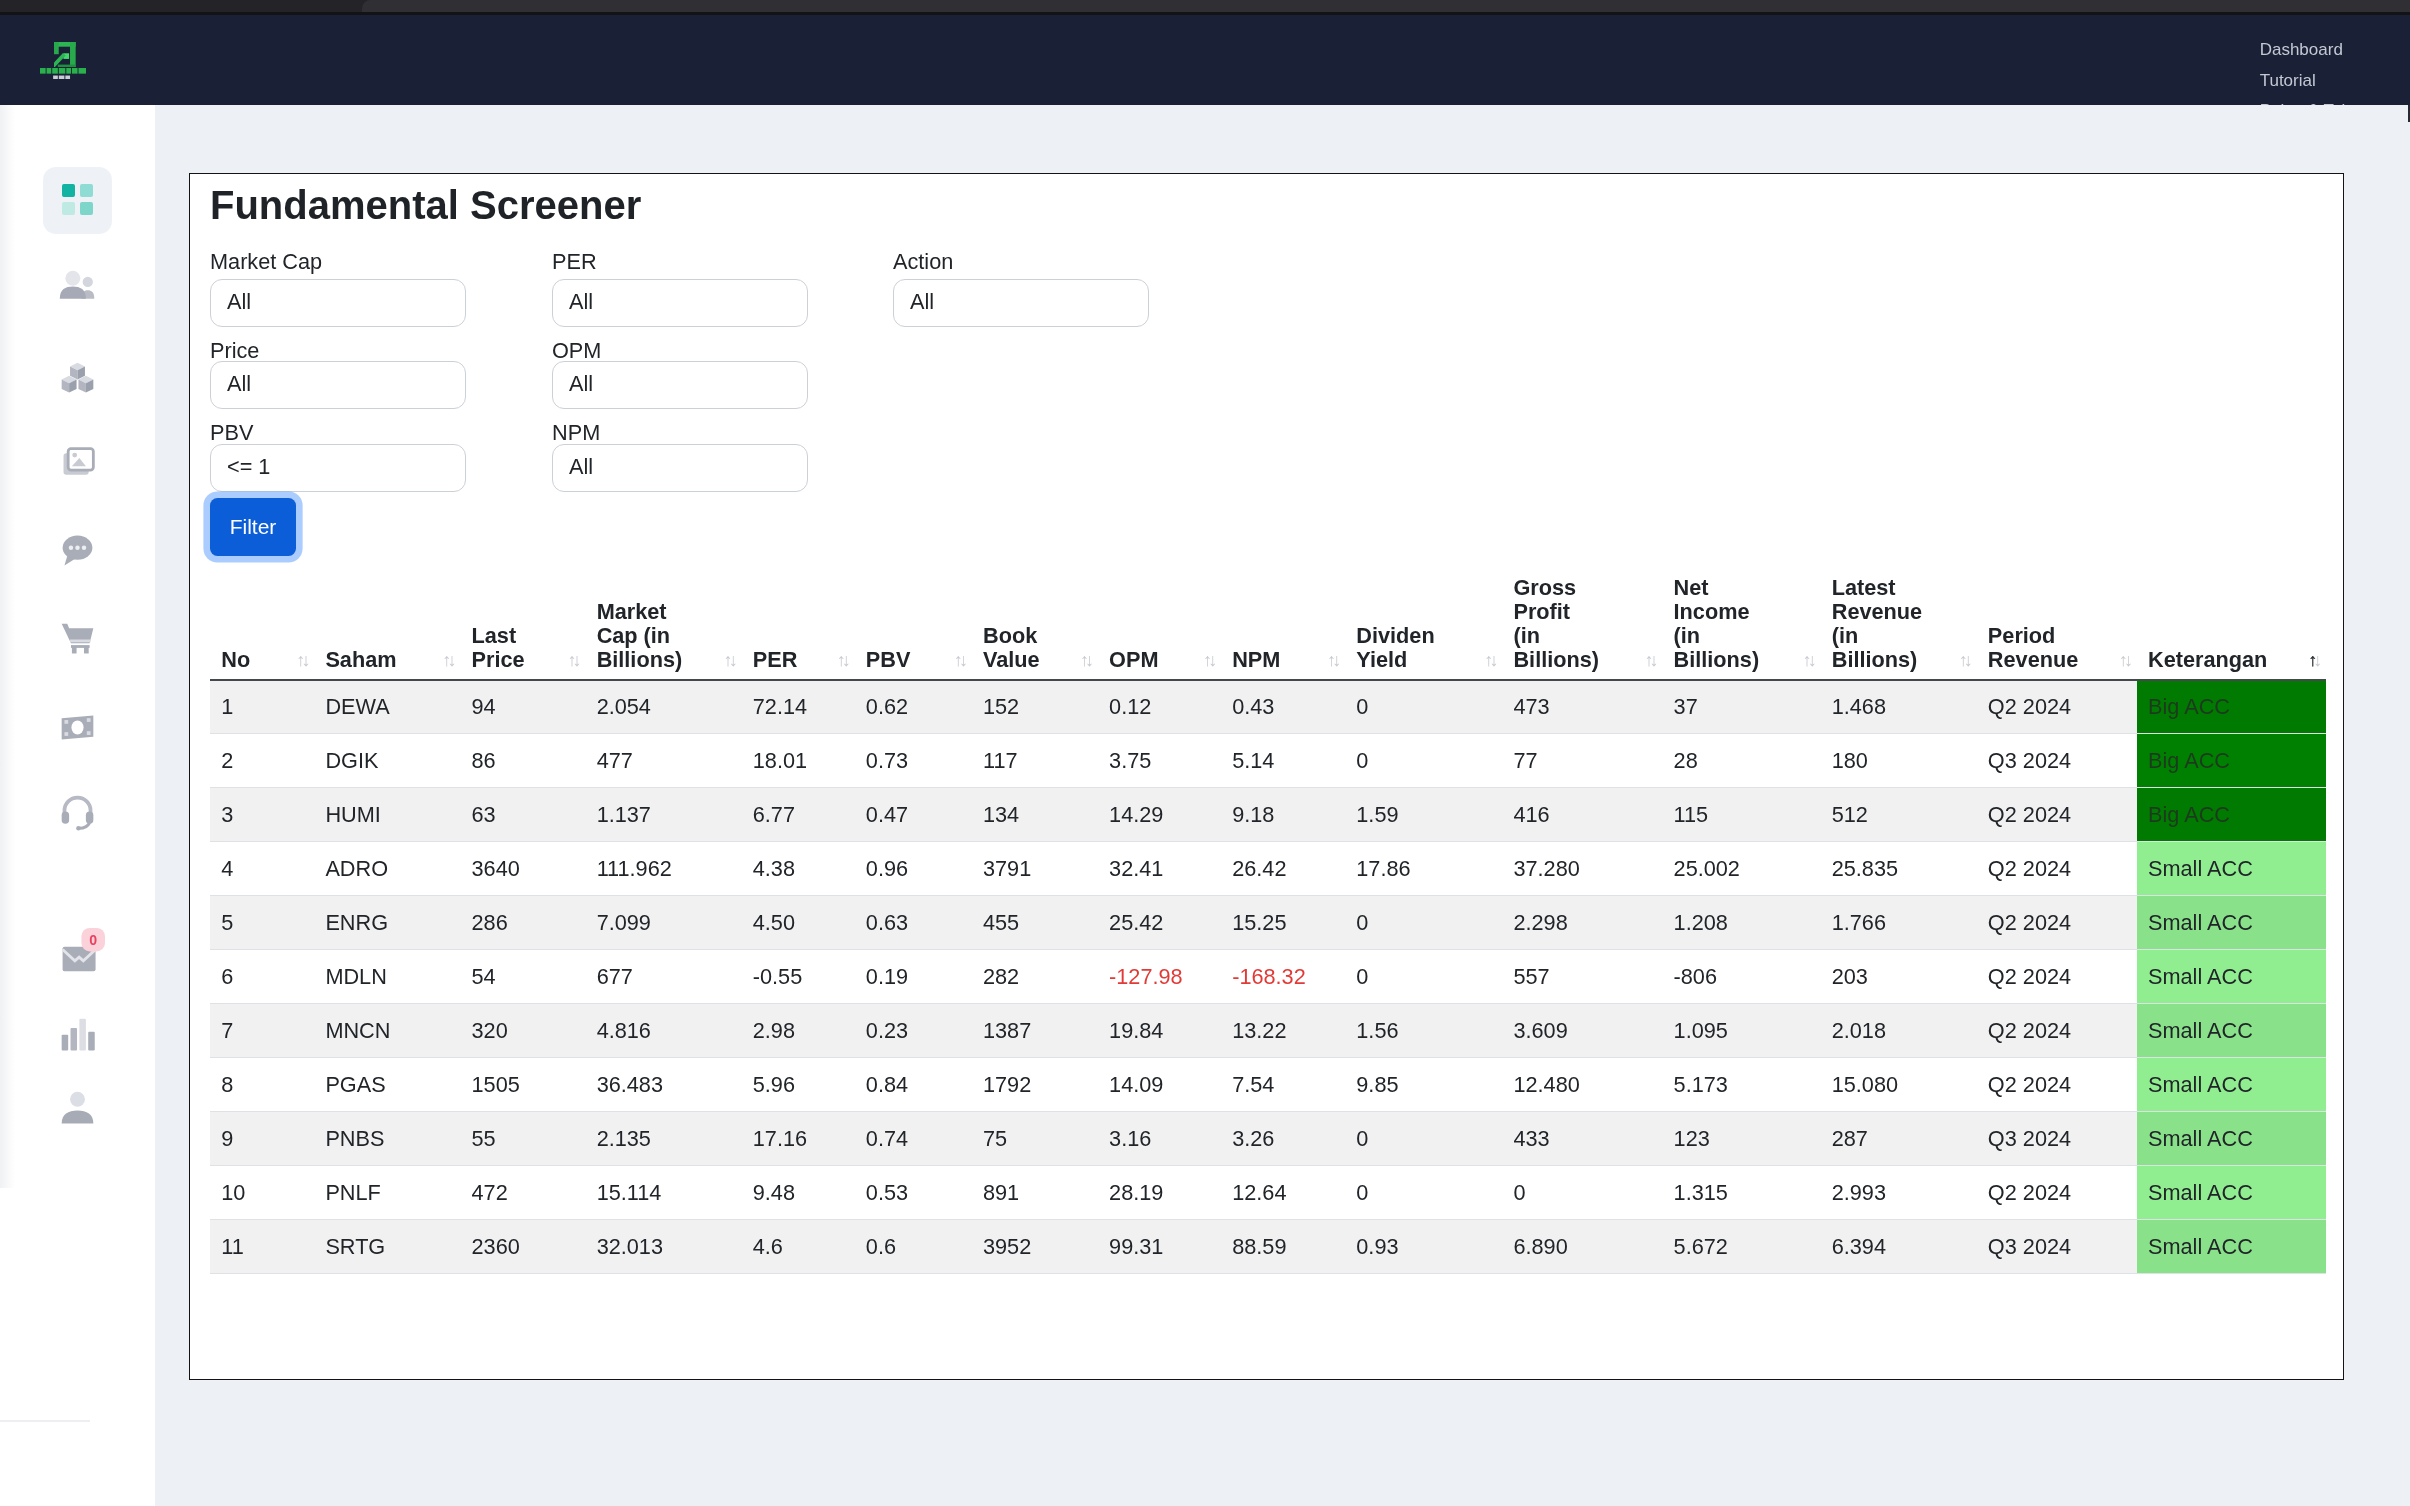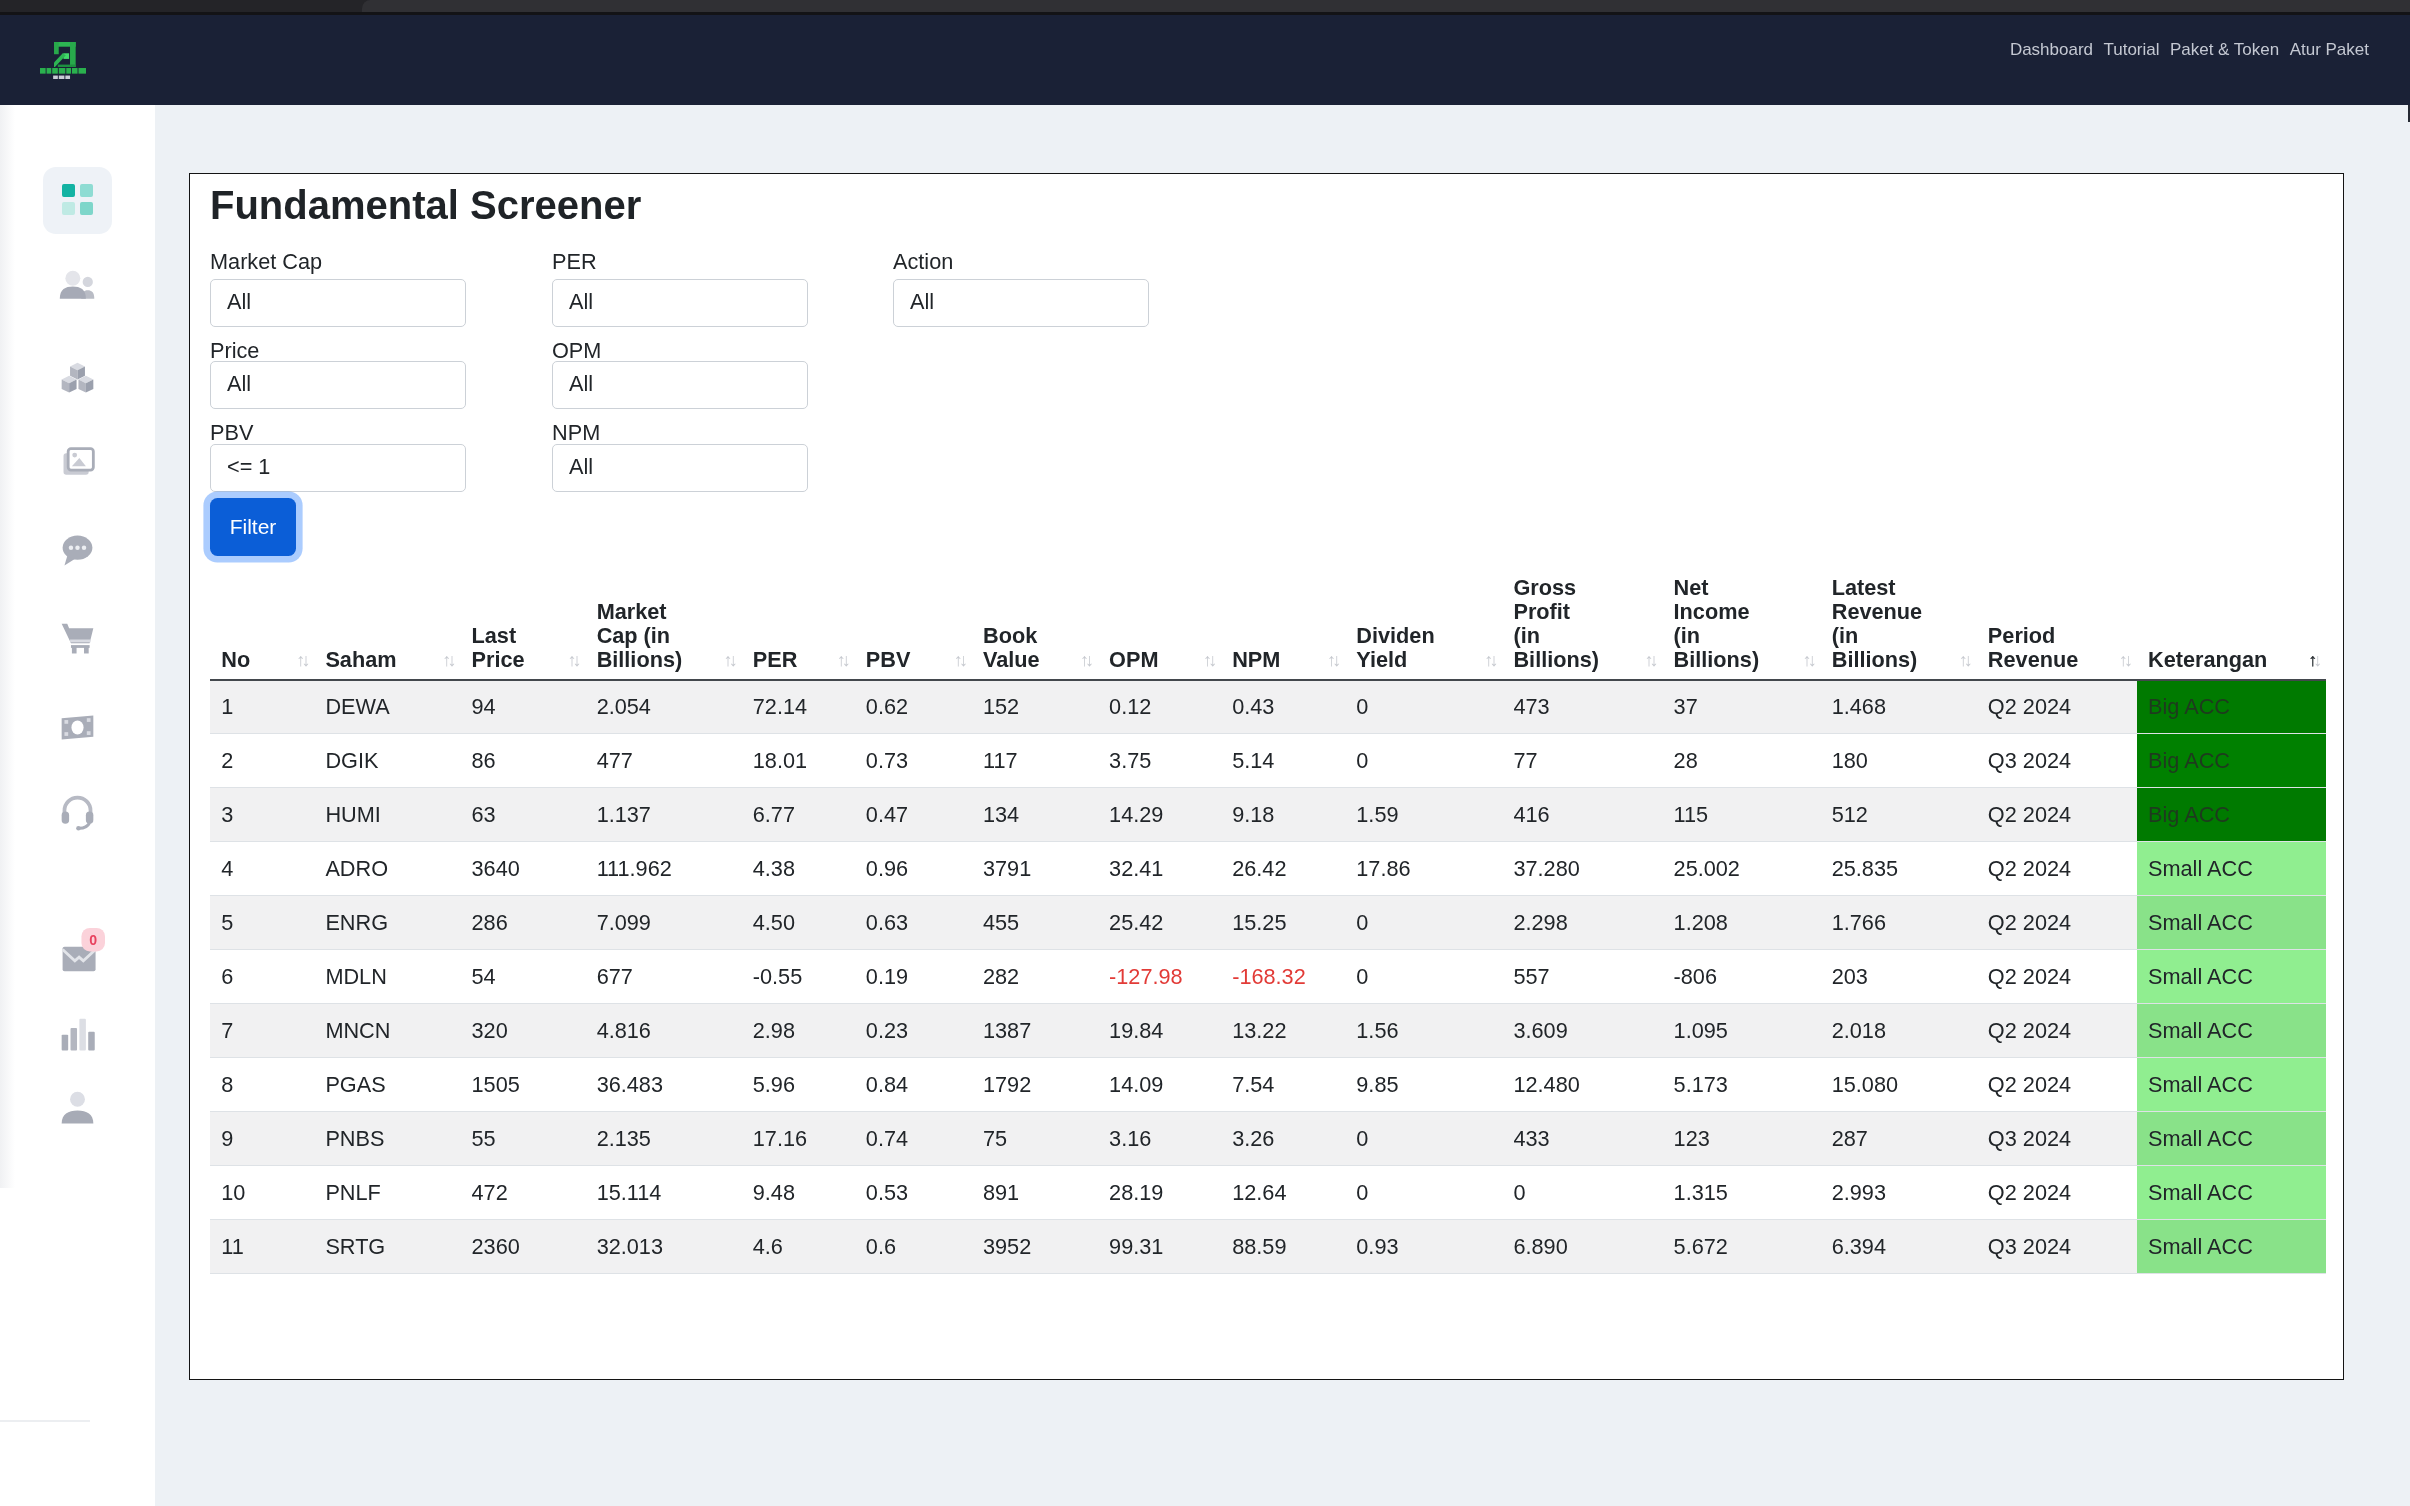--- a/index.html
+++ b/index.html
@@ -2,29 +2,29 @@
 <html style="font-size:15px"><head>
 <meta charset="utf-8">
 <style>
 * { margin:0; padding:0; box-sizing:border-box; }
 html,body { width:2411px; height:1507px; overflow:hidden; }
 body { font-family:"Liberation Sans", sans-serif; background:#ffffff; position:relative; }
 .topstrip { position:absolute; left:0; top:0; width:2411px; height:12.2px; background:#242428; }
 .topstrip .tab { position:absolute; left:362px; top:0; width:2049px; height:12.2px; background:#303034; border-top-left-radius:8.5px; }
 .topstrip .underline { position:absolute; left:0; top:12.2px; width:2411px; height:2.8px; background:#131316; }
 .nav { position:absolute; left:0; top:15px; width:2411px; height:90px; background:#1a2136; }
-.navlinks { position:absolute; top:25.4px; right:42px; display:flex; gap:10.4px; font-size:17px; color:#c4c8d2; }
+.navlinks { position:absolute; top:25.4px; right:42px; display:flex; gap:10.4px; font-size:17px; color:#c4c8d2;flex-direction:column; }
 .sidebar { position:absolute; left:0; top:105px; width:155px; height:1401px; background:#ffffff; }
 .sidebar .scrollhint { position:absolute; left:0; top:0; width:15px; height:1083px; background:linear-gradient(to right,#f0f1f3,#ffffff); }
 .content { position:absolute; left:155px; top:105px; width:2255px; height:1401px; background:#edf1f5; }
 .icon { position:absolute; }
 .card { position:absolute; left:189px; top:173px; width:2155px; height:1207px; background:#ffffff; border:1.9px solid #141414; }
 .title { position:absolute; left:20px; top:9.4px; font-size:40px; font-weight:bold; color:#1f2327; letter-spacing:0px; }
 .flabel { position:absolute; font-size:21.7px; color:#212529; }
-.finput { position:absolute; width:256px; height:48px; border:1.9px solid #ccd1d7; border-radius:5px; background:#fff; font-size:21.7px; color:#212529; line-height:44px; padding-left:16px; }
+.finput { position:absolute; width:256px; height:48px; border:1.9px solid #ccd1d7; border-radius:12px; background:#fff; font-size:21.7px; color:#212529; line-height:44px; padding-left:16px; }
 .fbtn { position:absolute; left:20px; top:324px; width:86px; height:58px; background:#0b5ed7; border-radius:7.5px; color:#ffffff; font-size:21px; text-align:center; line-height:58px; box-shadow:0 0 0 6.6px rgba(13,110,253,0.35); }
 .tblwrap { position:absolute; left:20px; top:402px; width:2116px; }
 table { border-collapse:collapse; table-layout:fixed; width:2116px; font-size:21.7px; color:#212529; }
 th { font-weight:bold; text-align:left; vertical-align:bottom; padding:0 9.4px 6.6px 11.3px; line-height:24px; font-size:21.7px; position:relative; border-bottom:2.8px solid #43484d; }
 td { padding:0 9.4px 0 11.3px; height:54px; border-bottom:0.9px solid #dee2e6; }
 tbody tr:nth-child(odd) td { background:#f1f1f2; }
 td.g1 { background:#008000 !important; color:#1e3a1e; }
 td.g1s { background:#007a00 !important; color:#1e3a1e; }
 td.g2 { background:#90ee90 !important; }
 td.g2s { background:#89e289 !important; }

